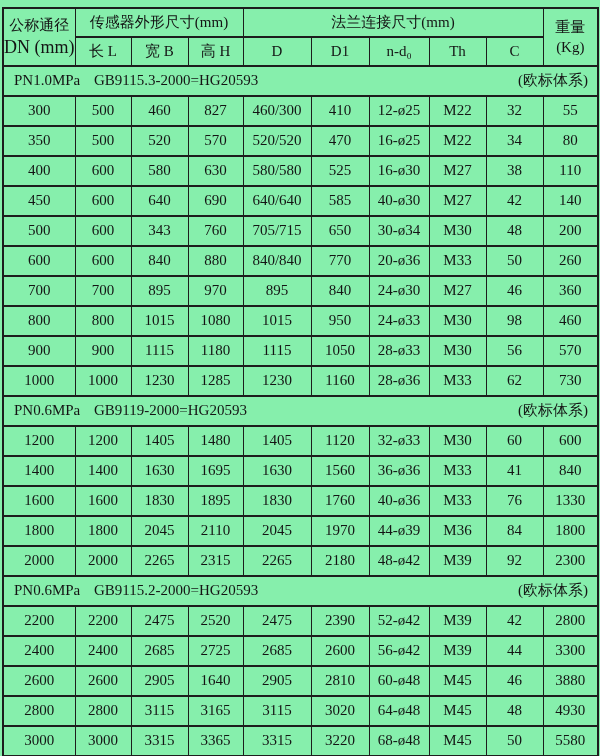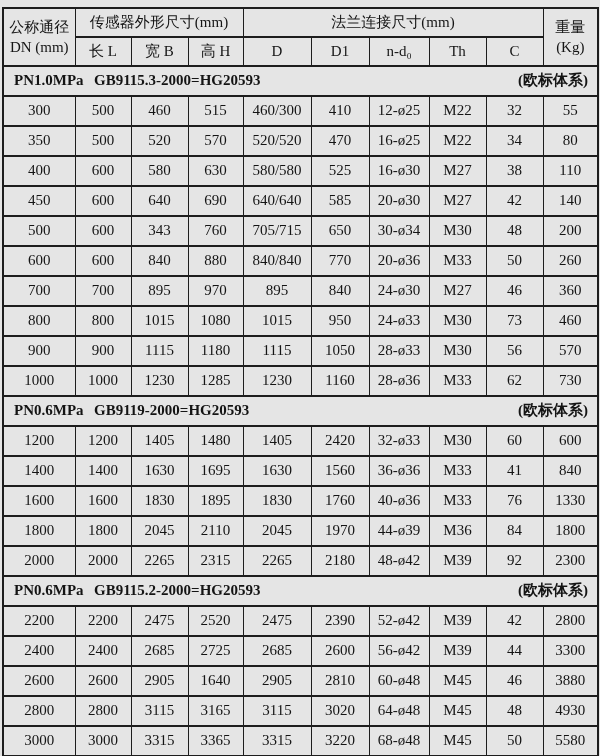--- a/index.html
+++ b/index.html
@@ -2,21 +2,21 @@
 <html><head>
 <meta charset="utf-8">
 <style>
   html, body {
     margin: 0; padding: 0;
     background: #ffffff;
   }
   .page {
     position: relative;
     width: 600px; height: 756px;
-    background: #e5e5e5;
+    background: #86efac;
     font-family: "Liberation Serif", "DejaVu Serif", serif;
     color: #141414;
     overflow: hidden;
   }
   table.spec {
     position: absolute;
     left: 2px; top: 7px;
     width: 595px;
     border-collapse: collapse;
     table-layout: fixed;
@@ -32,32 +32,31 @@
     padding: 0;
     font-weight: normal;
     font-size: 15px;
     line-height: 1.15;
     overflow: hidden;
     white-space: nowrap;
   }
   .spec thead tr { height: 29px; }
   .spec tbody tr { height: 30px; }
   .hdr-cn { font-size: 15px; }
-  .hdr-sub { font-size: 15px; }
+  .hdr-sub { font-size: 18px; }
   .dn-cell div { line-height: 1.35; }
   .weight-cell div { line-height: 1.35; }
   td.section-cell {
     text-align: left;
     padding: 0 9px 0 10px;
   }
   .section-inner {
     display: flex;
     justify-content: space-between;
     align-items: center;
-    font-weight: bold;
   }
   .section-left { display: flex; }
   .section-pressure { display: inline-block; min-width: 80px; }
   .section-standard { display: inline-block; }
   .section-note { display: inline-block; }
 </style>
 </head>
 <body>
 
 <div class="page">
@@ -107,21 +106,21 @@
                 <span class="section-standard">GB9115.3-2000=HG20593</span>
               </div>
               <span class="section-note">(欧标体系)</span>
             </div>
           </td>
         </tr>
         <tr>
           <td>300</td>
           <td>500</td>
           <td>460</td>
-          <td>515</td>
+          <td>827</td>
           <td>460/300</td>
           <td>410</td>
           <td>12-ø25</td>
           <td>M22</td>
           <td>32</td>
           <td>55</td>
         </tr>
         <tr>
           <td>350</td>
           <td>500</td>
@@ -146,21 +145,21 @@
           <td>38</td>
           <td>110</td>
         </tr>
         <tr>
           <td>450</td>
           <td>600</td>
           <td>640</td>
           <td>690</td>
           <td>640/640</td>
           <td>585</td>
-          <td>20-ø30</td>
+          <td>40-ø30</td>
           <td>M27</td>
           <td>42</td>
           <td>140</td>
         </tr>
         <tr>
           <td>500</td>
           <td>600</td>
           <td>343</td>
           <td>760</td>
           <td>705/715</td>
@@ -196,21 +195,21 @@
         </tr>
         <tr>
           <td>800</td>
           <td>800</td>
           <td>1015</td>
           <td>1080</td>
           <td>1015</td>
           <td>950</td>
           <td>24-ø33</td>
           <td>M30</td>
-          <td>73</td>
+          <td>98</td>
           <td>460</td>
         </tr>
         <tr>
           <td>900</td>
           <td>900</td>
           <td>1115</td>
           <td>1180</td>
           <td>1115</td>
           <td>1050</td>
           <td>28-ø33</td>
@@ -240,21 +239,21 @@
               <span class="section-note">(欧标体系)</span>
             </div>
           </td>
         </tr>
         <tr>
           <td>1200</td>
           <td>1200</td>
           <td>1405</td>
           <td>1480</td>
           <td>1405</td>
-          <td>2420</td>
+          <td>1120</td>
           <td>32-ø33</td>
           <td>M30</td>
           <td>60</td>
           <td>600</td>
         </tr>
         <tr>
           <td>1400</td>
           <td>1400</td>
           <td>1630</td>
           <td>1695</td>

